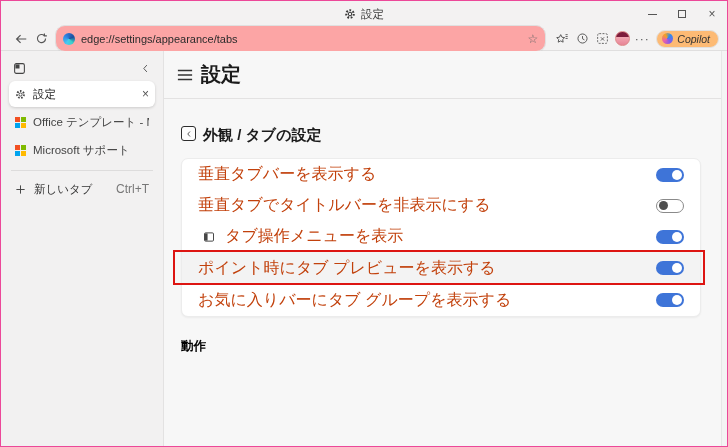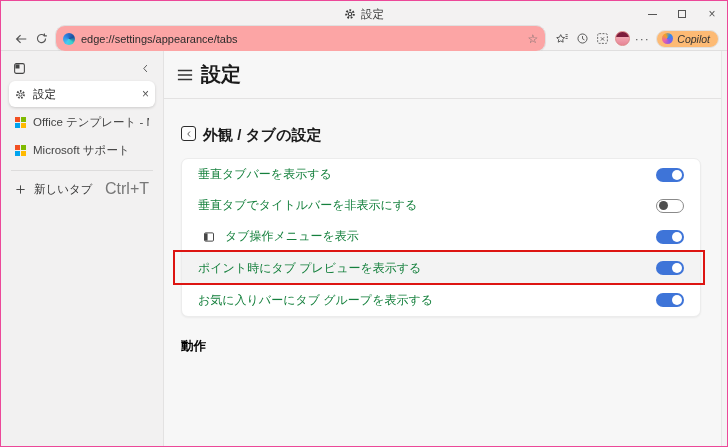--- a/index.html
+++ b/index.html
@@ -75,21 +75,21 @@
     border-radius:6px; margin:1px 0; color:#444;
   }
   .sb-tab.active { background:#fff; box-shadow:0 1px 3px rgba(0,0,0,.16); color:#222; }
   .sb-tab-label { flex:1 1 auto; white-space:nowrap; overflow:hidden; }
   .sb-close { color:#555; font-size:12px; line-height:1; }
   .ms-logo { width:11px; height:11px; display:grid; grid-template-columns:1fr 1fr; grid-template-rows:1fr 1fr; gap:1px; flex:0 0 auto; }
   .ms-logo i:nth-child(1){background:#f25022}.ms-logo i:nth-child(2){background:#7fba00}
   .ms-logo i:nth-child(3){background:#00a4ef}.ms-logo i:nth-child(4){background:#ffb900}
   .sb-divider { height:1px; background:#dddcdc; margin:6px 2px; }
   .sb-newtab { height:24px; display:flex; align-items:center; gap:8px; padding:0 6px; color:#333;text-align:right; }
-  .sb-shortcut { margin-left:auto; font-size:16px; color:#777; }
+  .sb-shortcut { margin-left:auto; font-size:12px; color:#777; }
 
   
   .main { position:relative; flex:1 1 auto; background:#f7f7f7; min-width:0; }
   .main-header {
     height:48px; display:flex; align-items:center; padding:0 10px 0 13px;
     border-bottom:1px solid #e3e2e2;
   }
   .page-title { font-size:20px; font-weight:bold; color:#1b1b1b; margin-left:8px; }
   .search-box {
     margin-left:auto; width:102px; height:21px; border:1px solid #cfcfcf; border-radius:3px;
@@ -109,21 +109,21 @@
   .card {
     width:520px; background:#fff; border:1px solid #ececec; border-radius:7px;
     box-shadow:0 1px 2px rgba(0,0,0,.05); overflow:hidden;
   }
   .card-1 { margin-top:12px; }
   .setting-row { display:flex; align-items:center; padding:0 16px; }
   .setting-row.h31 { height:31px; } .setting-row.h32 { height:32px; } .setting-row.h33 { height:33px; }
   .setting-row.highlight { background:#f3f3f3; }
   .setting-row.indented { padding-left:21px; }
   .row-icon { margin-right:10px; display:flex; align-items:center; }
-  .row-label { font-size:12px; color:#15803d; flex:1 1 auto; white-space:nowrap; overflow:hidden; }
+  .row-label { font-size:16px; color:#c2410c; flex:1 1 auto; white-space:nowrap; overflow:hidden; }
 
   .toggle { position:relative; width:28px; height:14px; border-radius:7px; flex:0 0 auto; }
   .toggle.on { background:#3e74d8; }
   .toggle.on::after {
     content:""; position:absolute; right:2px; top:2px; width:10px; height:10px;
     border-radius:50%; background:#fff;
   }
   .toggle.off { background:#fff; border:1px solid #8a8a8a; }
   .toggle.off::after {
     content:""; position:absolute; left:2px; top:1.5px; width:9px; height:9px;

